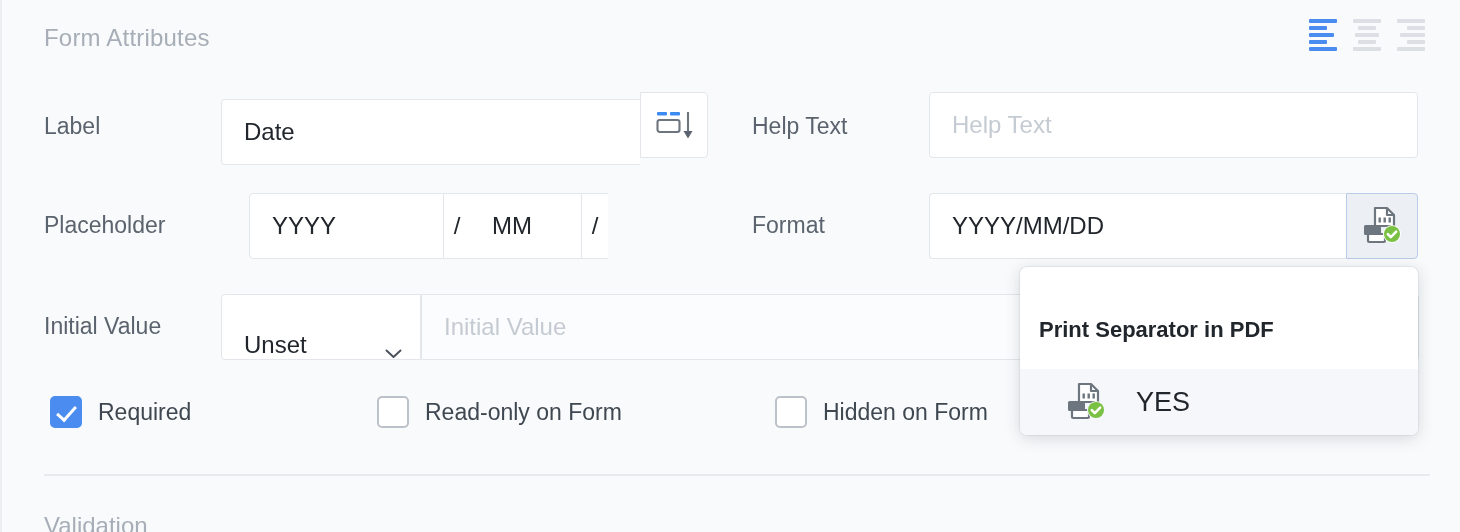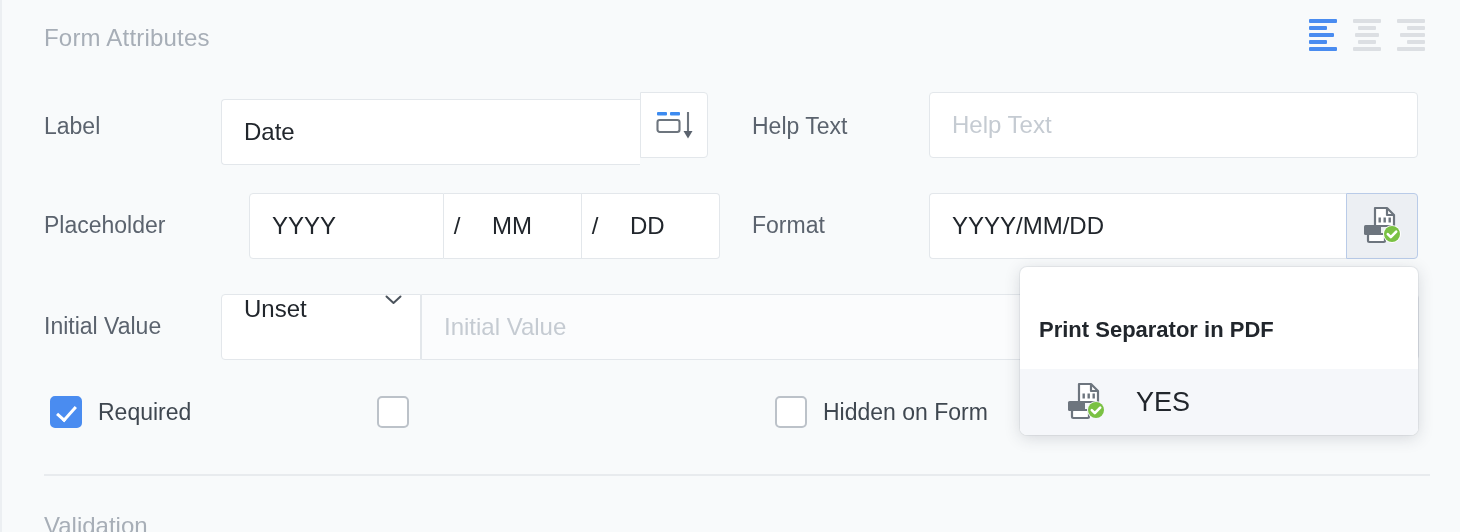--- a/index.html
+++ b/index.html
@@ -174,21 +174,21 @@
     display:flex; align-items:center; justify-content:center;
     cursor: pointer; box-sizing: border-box;
   }
 
   
   #iv-select {
     left: 219px; top: 294px; width: 200px; height: 66px;
     background: #ffffff;
     border: 1px solid #e3e7eb;
     border-radius: 4px 0 0 4px;
-    display: flex; align-items: flex-start; justify-content: space-between;
+    display: flex; align-items: flex-end; justify-content: space-between;
     padding: 0 18px 0 22px;
     box-sizing: border-box;
     cursor: pointer;
   }
   #iv-select .sel-val { font-size: 24px; color: #21262c; }
   .chev {
     width: 17px; height: 10px; flex: none;
   }
   #iv-input {
     left: 419px; top: 294px; width: 998px;
@@ -333,23 +333,20 @@
 
   <div class="ph-group">
     <div class="ph-seg" id="ph-seg-1">
       <span class="v">YYYY</span>
     </div>
     <div class="ph-sep">/</div>
     <div class="ph-seg" id="ph-seg-2">
       <span class="v">MM</span>
     </div>
     <div class="ph-sep">/</div>
-    <div class="ph-seg" id="ph-seg-3">
-      <span class="v">DD</span>
-    </div>
   </div>
 
   <div class="field-label" style="left:750px; top:212px;">Format</div>
 
   <div class="control input-box" id="format-input">
     <span class="input-text">YYYY/MM/DD</span>
   </div>
 
   <div class="control" id="format-btn">
     <svg class="printer-icon" viewBox="0 0 44 40">
@@ -379,20 +376,21 @@
     <span class="input-text placeholder">Initial Value</span>
   </div>
 
   <div class="cbx-row">
     <div class="cbx-item" style="left:48px;">
       <span class="cbx checked"></span>
       <span class="cbx-label">Required</span>
     </div>
     <div class="cbx-item" style="left:375px;">
       <span class="cbx"></span>
+      <span class="cbx-label">Read-only on Form</span>
     </div>
     <div class="cbx-item" style="left:773px;">
       <span class="cbx"></span>
       <span class="cbx-label">Hidden on Form</span>
     </div>
   </div>
 
   <div class="divider"></div>
   <div class="next-section">Validation</div>
 

